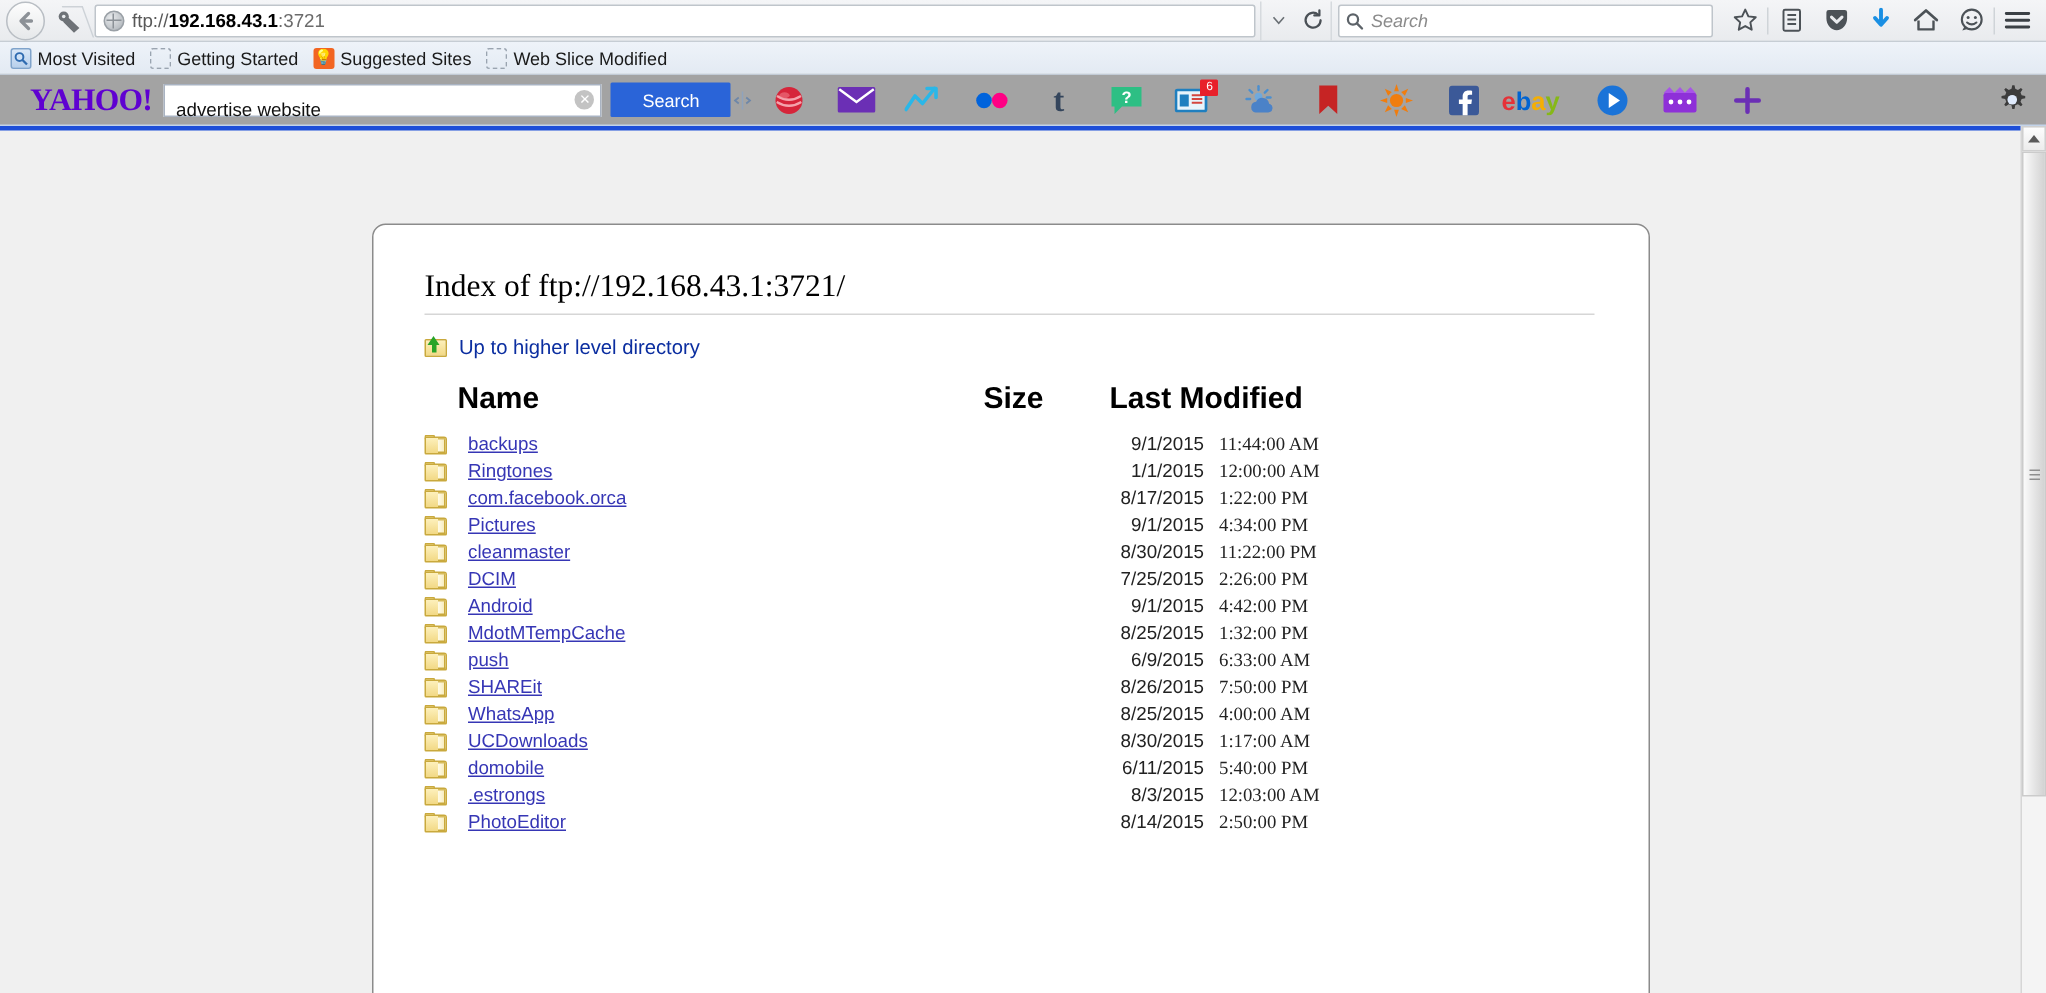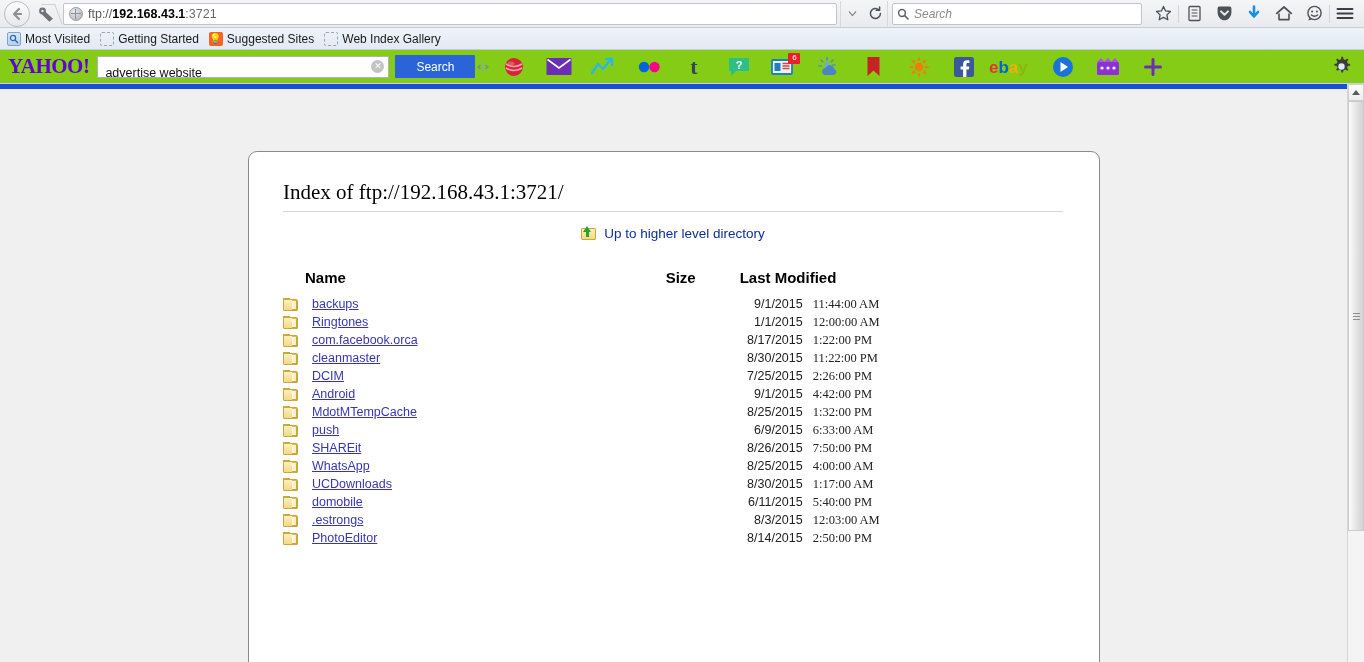--- a/index.html
+++ b/index.html
@@ -140,24 +140,24 @@
   .bm-bulb {
     width: 14px; height: 14px; border-radius: 2px;
     background: #f26522; flex: 0 0 auto;
     display:flex;align-items:center;justify-content:center;
     color:#fff6c9; font-size:10px; line-height:1;
   }
 
   
   .yahoo-bar {
     height: 34px;
-    background: #84cc16;
+    background: #a3a3a3;
     border-bottom: 1px solid #c3d3e9;
     display: flex; align-items: center;
-    padding: 0 6px 0 8px;
+    padding: 0 6px 0 20px;
     gap: 0;
   }
   .yahoo-logo {
     font-family: "Liberation Serif", serif;
     font-weight: bold;
     font-size: 21px;
     color: #5f01d1;
     letter-spacing: -0.5px;
     flex: 0 0 auto;
     padding-right: 8px;
@@ -209,21 +209,21 @@
   .viewport {
     position: relative;
     height: calc(662px - 28px - 22px - 34px);
     background: #f0f0f0;
     display: flex;
   }
   .page-scroll {
     flex: 1 1 auto;
     overflow: hidden;
     position: relative;
-    border-top: 5px solid #1d4ed8;
+    border-top: 3px solid #1d4ed8;
     padding-left: 12px;
   }
   .ftp-card {
     position: absolute;
     left: 248px; top: 62px;
     width: 852px;
     min-height: 620px;
     background: #fff;
     border: 1px solid #8b8b8b;
     border-radius: 9px;
@@ -231,28 +231,28 @@
   }
   .ftp-title {
     font-family: "Liberation Serif", serif;
     font-size: 21px;
     font-weight: normal;
     color: #000;
     padding-bottom: 6px;
     border-bottom: 1px solid #d6d6d6;
     margin-bottom: 14px;
   }
-  .up-row { display: flex; align-items: center; gap: 7px; margin-bottom: 28px; justify-content: center; }
+  .up-row { display: flex; align-items: center; gap: 7px; margin-bottom: 16px; }
   .up-link { font-size: 13.5px; color: #0b2ea0; }
   .folder-up {
     width: 16px; height: 15px; position: relative; flex: 0 0 auto;
   }
   .tbl { width: 100%; border-collapse: collapse; }
   .tbl th {
-    font-size: 15px; font-weight: bold; color: #000;
+    font-size: 20px; font-weight: bold; color: #000;
     text-align: left; padding: 0 0 9px 0;
   }
   .th-name { padding-left: 22px !important; }
   .th-size { text-align: right !important; width: 120px; padding-right: 12px !important; }
   .th-mod  { text-align: left !important; width: 210px; padding-left: 32px !important; }
   .tbl td { font-size: 12.5px; padding: 1.5px 0; color: #222; vertical-align: middle; }
   .td-name { }
   .name-cell { display: flex; align-items: center; gap: 14px; }
   .flink { color: #3636b5; font-size: 12.5px; }
   .td-size { text-align: right; padding-right: 12px !important; }
@@ -427,21 +427,21 @@
   <div class="bm">
     <span class="bm-dashed"></span>
     <span>Getting Started</span>
   </div>
   <div class="bm">
     <span class="bm-bulb">💡</span>
     <span>Suggested Sites</span>
   </div>
   <div class="bm">
     <span class="bm-dashed"></span>
-    <span>Web Index Gallery</span>
+    <span>Web Slice Modified</span>
   </div>
 </div>
 
 <div class="yahoo-bar">
   <div class="yahoo-logo">YAHOO!</div>
 
   <div class="ysearch">
     <span class="ysearch-val">advertise website</span>
     <span class="clear-x">✕</span>
   </div>
@@ -640,20 +640,35 @@
               <td class="td-mod-time">1:22:00 PM</td>
             </tr>
             <tr>
               <td class="td-name">
                 <span class="name-cell">
                   <span class="folder">
                     <span class="tab"></span>
                     <span class="back"></span>
                     <span class="flap"></span>
                   </span>
+                  <a class="flink" href="#">Pictures</a>
+                </span>
+              </td>
+              <td class="td-size"></td>
+              <td class="td-mod-date">9/1/2015</td>
+              <td class="td-mod-time">4:34:00 PM</td>
+            </tr>
+            <tr>
+              <td class="td-name">
+                <span class="name-cell">
+                  <span class="folder">
+                    <span class="tab"></span>
+                    <span class="back"></span>
+                    <span class="flap"></span>
+                  </span>
                   <a class="flink" href="#">cleanmaster</a>
                 </span>
               </td>
               <td class="td-size"></td>
               <td class="td-mod-date">8/30/2015</td>
               <td class="td-mod-time">11:22:00 PM</td>
             </tr>
             <tr>
               <td class="td-name">
                 <span class="name-cell">

